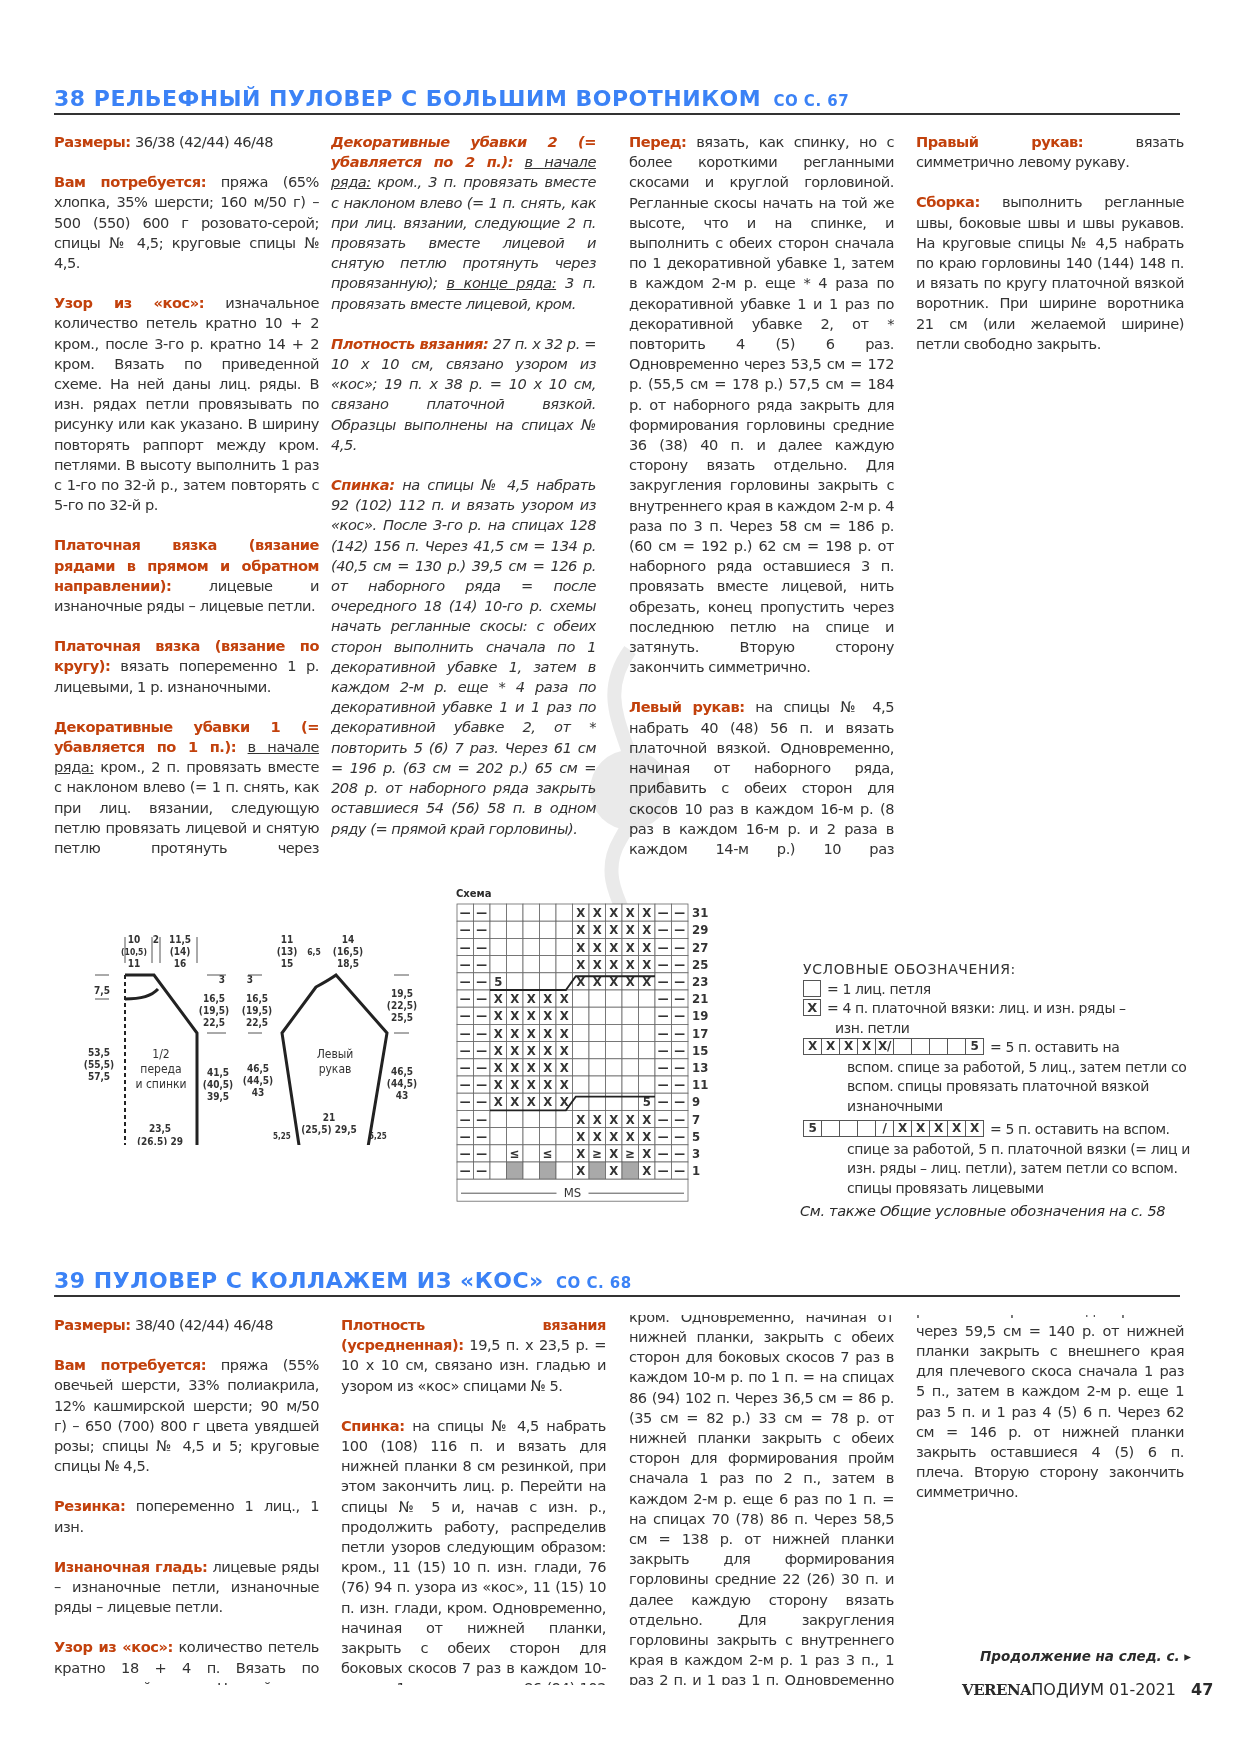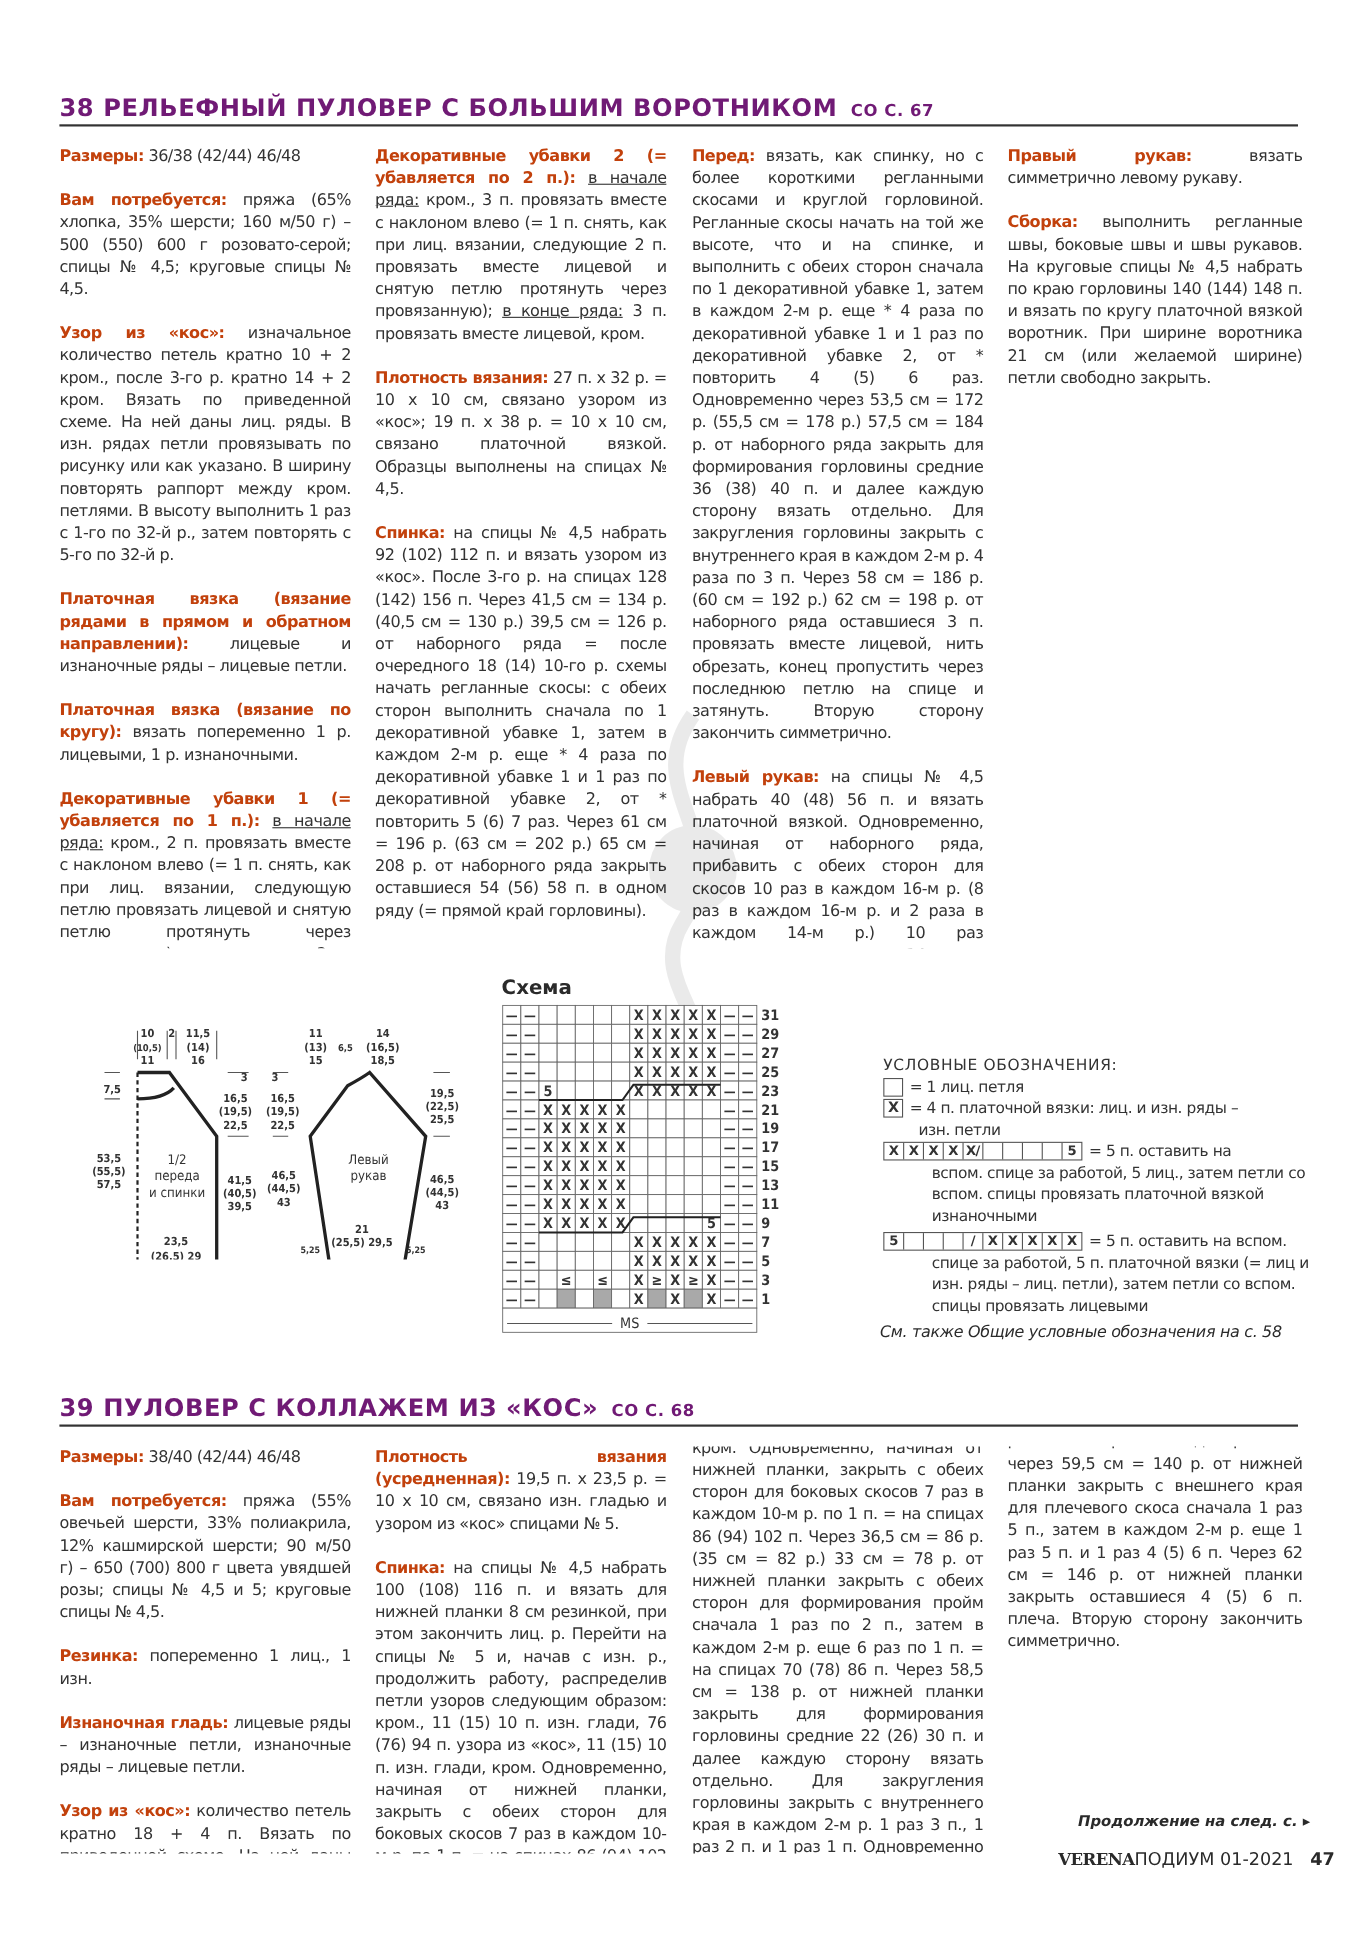--- a/index.html
+++ b/index.html
@@ -1,21 +1,21 @@
 <!DOCTYPE html>
 <html><head>
 <meta charset="utf-8">
 <style>
   html, body { margin: 0; padding: 0; background: #ffffff; }
   body { width: 1240px; height: 1757px; position: relative; overflow: hidden;
          font-family: "DejaVu Sans Condensed", "DejaVu Sans", sans-serif; color: #2a2a2a; }
   .page { position: absolute; left: 0; top: 0; width: 1240px; height: 1757px; }
   .sec-title { position: absolute; left: 54px; width: 1126px; border-bottom: 2px solid #333;
                font-family: "DejaVu Sans", sans-serif; font-weight: bold; font-size: 22px;
-               letter-spacing: 0.5px; color: #701a75; padding-bottom: 2px; white-space: nowrap; }
+               letter-spacing: 0.5px; color: #3b82f6; padding-bottom: 2px; white-space: nowrap; }
   .sec-title .ref { font-size: 15px; font-weight: bold; margin-left: 4px; }
   .col { position: absolute; font-size: 14.6px; line-height: 20.2px; text-align: justify;
          font-family: "DejaVu Sans", sans-serif; letter-spacing: -0.45px; color: #333; }
   .col p { margin: 0 0 20px 0; }
   .col b { font-weight: bold; color: #c2410c; }
   .col u { text-decoration: underline; }
   .diagram { position: absolute; }
   .legend { position: absolute; left: 803px; top: 960px; width: 390px; font-size: 14px;
             line-height: 19.5px; font-family: "DejaVu Sans", sans-serif; letter-spacing: -0.4px; color: #333; }
   .legend .lg-title { font-weight: normal; font-size: 14px; letter-spacing: 0.6px; }
@@ -51,21 +51,21 @@
 
   <div class="col" style="left:54px; top:132px; width:265px; height:730px; overflow:hidden;">
     <p><b>Размеры:</b><span> 36/38 (42/44) 46/48</span></p>
     <p><b>Вам потребуется:</b><span> пряжа (65% хлопка, 35% шерсти; 160 м/50 г) – 500 (550) 600 г розовато-серой; спицы № 4,5; круговые спицы № 4,5.</span></p>
     <p><b>Узор из «кос»:</b><span> изначальное количество петель кратно 10 + 2 кром., после 3-го р. кратно 14 + 2 кром. Вязать по приведенной схеме. На ней даны лиц. ряды. В изн. рядах петли провязывать по рисунку или как указано. В ширину повторять раппорт между кром. петлями. В высоту выполнить 1 раз с 1-го по 32-й р., затем повторять с 5-го по 32-й р.</span></p>
     <p><b>Платочная вязка (вязание рядами в прямом и обратном направлении):</b><span> лицевые и изнаночные ряды – лицевые петли.</span></p>
     <p><b>Платочная вязка (вязание по кругу):</b><span> вязать попеременно 1 р. лицевыми, 1 р. изнаночными.</span></p>
     <p><b>Декоративные убавки 1 (= убавляется по 1 п.):</b> <u>в начале ряда:</u><span> кром., 2 п. провязать вместе с наклоном влево (= 1 п. снять, как при лиц. вязании, следующую петлю провязать лицевой и снятую петлю протянуть через провязанную); </span><u>в конце ряда:</u><span> 2 п. провязать вместе лицевой, кром.</span></p>
   </div>
 
-  <div class="col" style="left:341px; top:132px; width:265px; height:730px; overflow:hidden;">
+  <div class="col" style="left:331px; top:132px; width:265px; height:730px; overflow:hidden;font-style:italic;">
     <p><b>Декоративные убавки 2 (= убавляется по 2 п.):</b> <u>в начале ряда:</u><span> кром., 3 п. провязать вместе с наклоном влево (= 1 п. снять, как при лиц. вязании, следующие 2 п. провязать вместе лицевой и снятую петлю протянуть через провязанную); </span><u>в конце ряда:</u><span> 3 п. провязать вместе лицевой, кром.</span></p>
     <p><b>Плотность вязания:</b><span> 27 п. х 32 р. = 10 х 10 см, связано узором из «кос»; 19 п. х 38 р. = 10 х 10 см, связано платочной вязкой. Образцы выполнены на спицах № 4,5.</span></p>
     <p><b>Спинка:</b><span> на спицы № 4,5 набрать 92 (102) 112 п. и вязать узором из «кос». После 3-го р. на спицах 128 (142) 156 п. Через 41,5 см = 134 р. (40,5 см = 130 р.) 39,5 см = 126 р. от наборного ряда = после очередного 18 (14) 10-го р. схемы начать регланные скосы: с обеих сторон выполнить сначала по 1 декоративной убавке 1, затем в каждом 2-м р. еще * 4 раза по декоративной убавке 1 и 1 раз по декоративной убавке 2, от * повторить 5 (6) 7 раз. Через 61 см = 196 р. (63 см = 202 р.) 65 см = 208 р. от наборного ряда закрыть оставшиеся 54 (56) 58 п. в одном ряду (= прямой край горловины).</span></p>
   </div>
 
   <div class="col" style="left:629px; top:132px; width:265px; height:730px; overflow:hidden;">
     <p><b>Перед:</b><span> вязать, как спинку, но с более короткими регланными скосами и круглой горловиной. Регланные скосы начать на той же высоте, что и на спинке, и выполнить с обеих сторон сначала по 1 декоративной убавке 1, затем в каждом 2-м р. еще * 4 раза по декоративной убавке 1 и 1 раз по декоративной убавке 2, от * повторить 4 (5) 6 раз. Одновременно через 53,5 см = 172 р. (55,5 см = 178 р.) 57,5 см = 184 р. от наборного ряда закрыть для формирования горловины средние 36 (38) 40 п. и далее каждую сторону вязать отдельно. Для закругления горловины закрыть с внутреннего края в каждом 2-м р. 4 раза по 3 п. Через 58 см = 186 р. (60 см = 192 р.) 62 см = 198 р. от наборного ряда оставшиеся 3 п. провязать вместе лицевой, нить обрезать, конец пропустить через последнюю петлю на спице и затянуть. Вторую сторону закончить симметрично.</span></p>
     <p><b>Левый рукав:</b><span> на спицы № 4,5 набрать 40 (48) 56 п. и вязать платочной вязкой. Одновременно, начиная от наборного ряда, прибавить с обеих сторон для скосов 10 раз в каждом 16-м р. (8 раз в каждом 16-м р. и 2 раза в каждом 14-м р.) 10 раз попеременно в каждом 14-м и в каждом 16-м р. по 1 п., прибавляемые петли включать в узор = на спицах 60 (68) 76 п. Через 46,5 см = 176 р. (44,5 см = 170 р.) 43 см = 164 р. от наборного ряда начать регланные скосы: сначала с обеих сторон выполнить по 1 декоративной убавке 1, затем с правого края 20 (24) 28 раз попеременно в каждом 2-м и в каждом 4-м р. и после этого 6 раз в каждом 2-м р. еще по 1 декоративной убавке 1; с левого края выполнить 20 (24) 28 раз попеременно в каждом 2-м и в каждом 4-м р. по 1 декоративной убавке 1 и затем для формирования края горловины в каждом 2-м р. закрыть еще 5 раз по 2 п. Через 19,5 см = 74 р. (22,5 см = 86 р.) 25,5 см = 98 р. от начала регланных скосов закрыть оставшиеся 2 п. (= эти петли относятся к краю горловины). Вторую сторону закончить симметрично.</span></p>
   </div>
 
@@ -158,21 +158,21 @@
       <line x1="71" y1="42" x2="71" y2="68"></line>
         <line x1="98" y1="42" x2="98" y2="68"></line>
       <line x1="106" y1="42" x2="106" y2="68"></line>
         <line x1="143" y1="42" x2="143" y2="68"></line>
       <line x1="71" y1="270" x2="71" y2="288"></line>
         <line x1="143" y1="270" x2="143" y2="288"></line>
     </g>
   </svg>
 
   <div class="diagram" style="left:456px; top:888px; width:270px;">
-    <div style="font-weight:bold; font-size:18px; font-family:'DejaVu Sans',sans-serif; margin-bottom:4px;">Схема</div>
+    <div style="font-weight:bold; font-size:10px; font-family:'DejaVu Sans',sans-serif; margin-bottom:4px;">Схема</div>
     <svg width="268" height="310" viewBox="0 0 268 310" id="chart-svg">
         <rect x="1" y="1" width="16.5" height="17.2" fill="#fff" stroke="#666" stroke-width="0.8"></rect>
         <text x="9.25" y="14.2" text-anchor="middle" font-size="12" font-weight="bold" fill="#333">—</text>
         <rect x="17.5" y="1" width="16.5" height="17.2" fill="#fff" stroke="#666" stroke-width="0.8"></rect>
         <text x="25.75" y="14.2" text-anchor="middle" font-size="12" font-weight="bold" fill="#333">—</text>
         <rect x="34" y="1" width="16.5" height="17.2" fill="#fff" stroke="#666" stroke-width="0.8"></rect>
         <rect x="50.5" y="1" width="16.5" height="17.2" fill="#fff" stroke="#666" stroke-width="0.8"></rect>
         <rect x="67" y="1" width="16.5" height="17.2" fill="#fff" stroke="#666" stroke-width="0.8"></rect>
         <rect x="83.5" y="1" width="16.5" height="17.2" fill="#fff" stroke="#666" stroke-width="0.8"></rect>
         <rect x="100" y="1" width="16.5" height="17.2" fill="#fff" stroke="#666" stroke-width="0.8"></rect>

